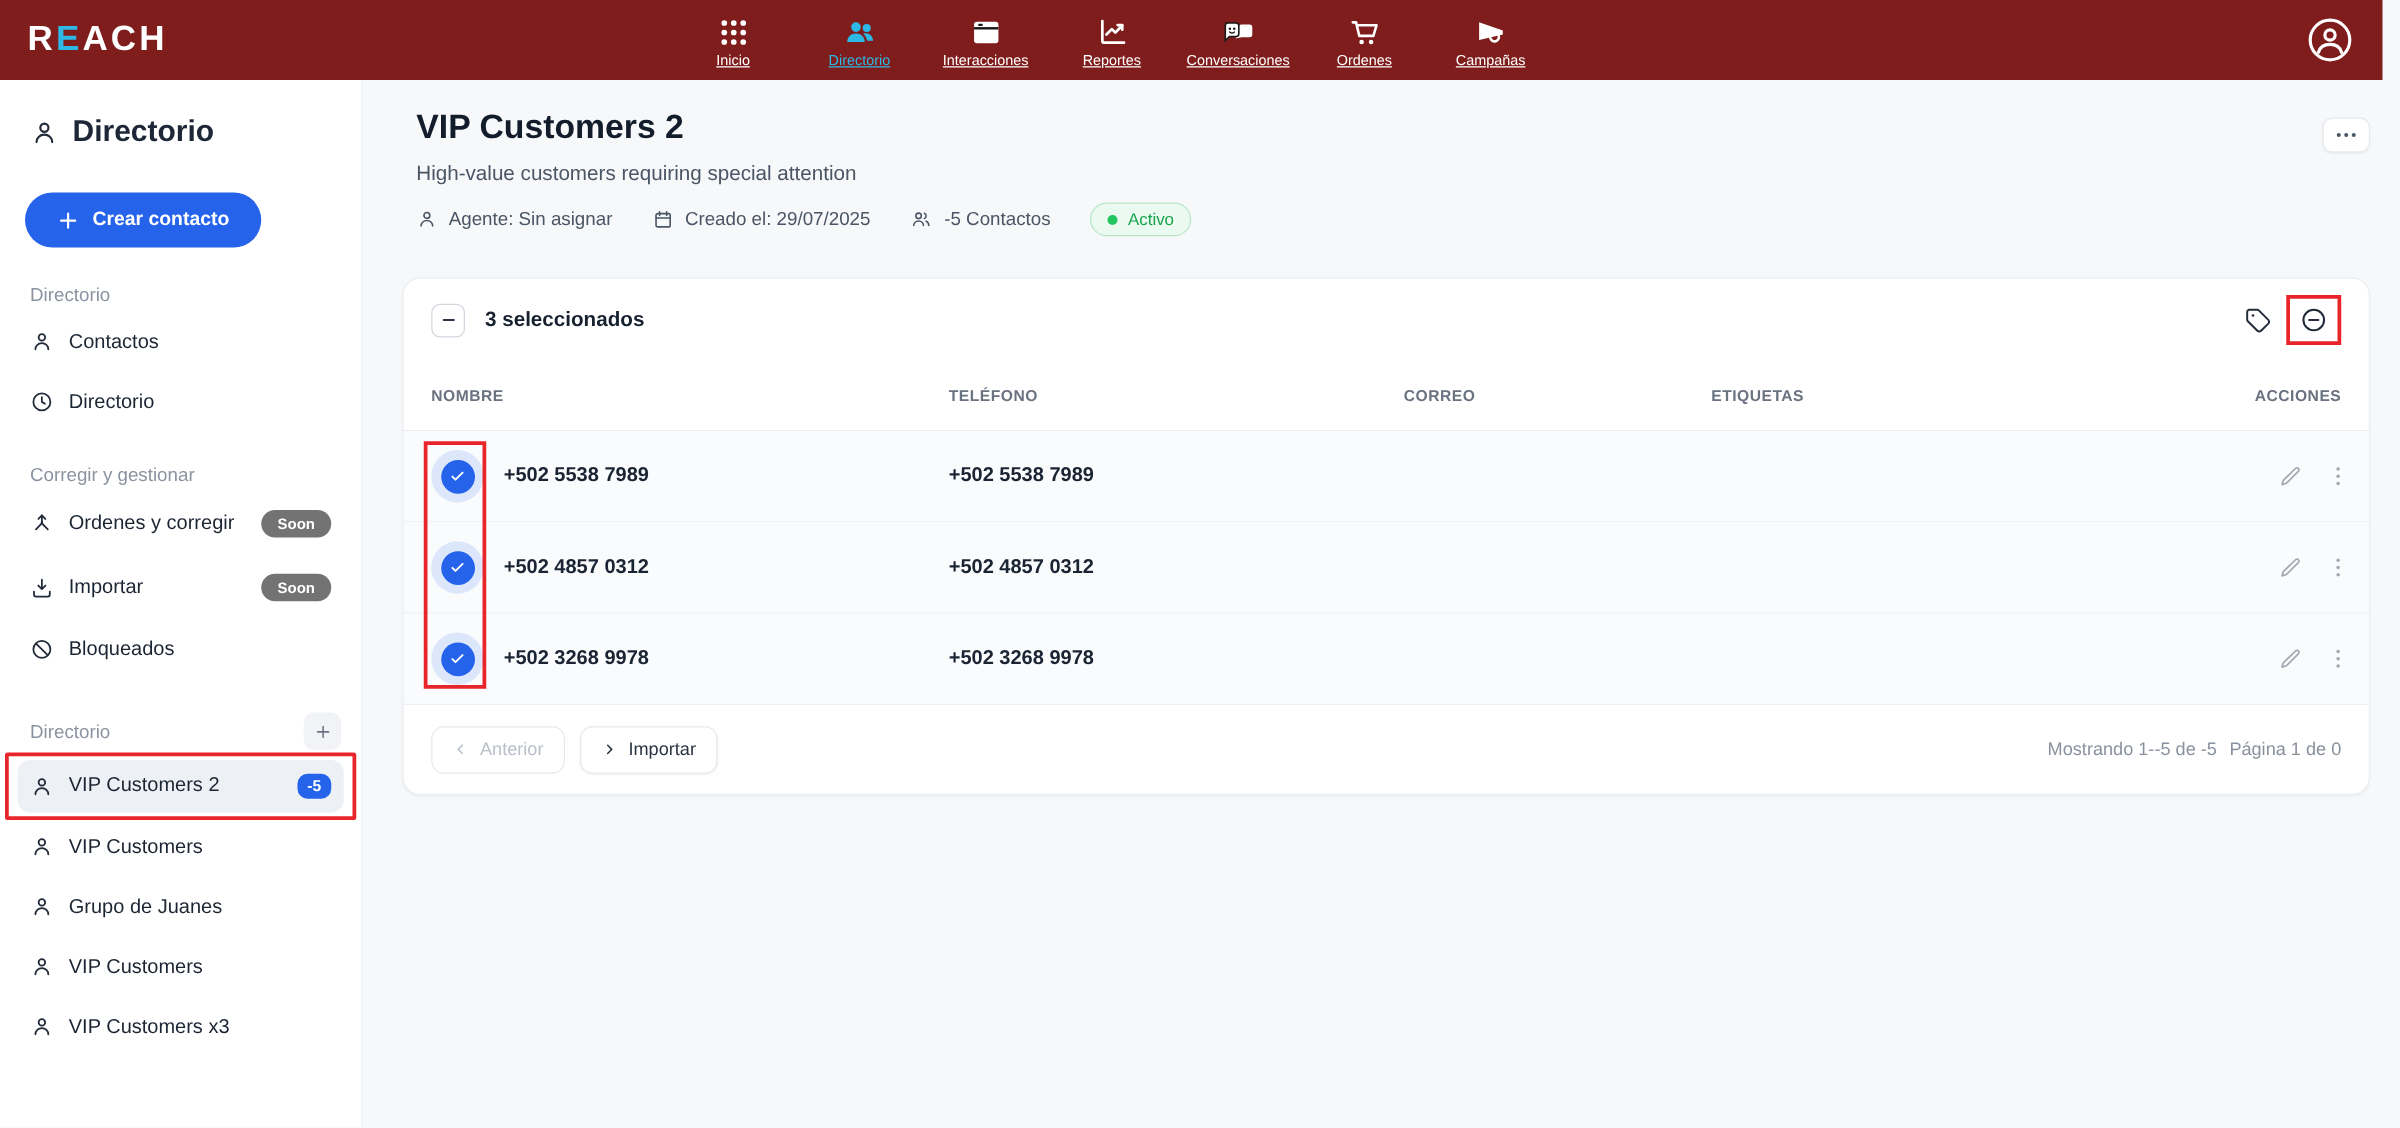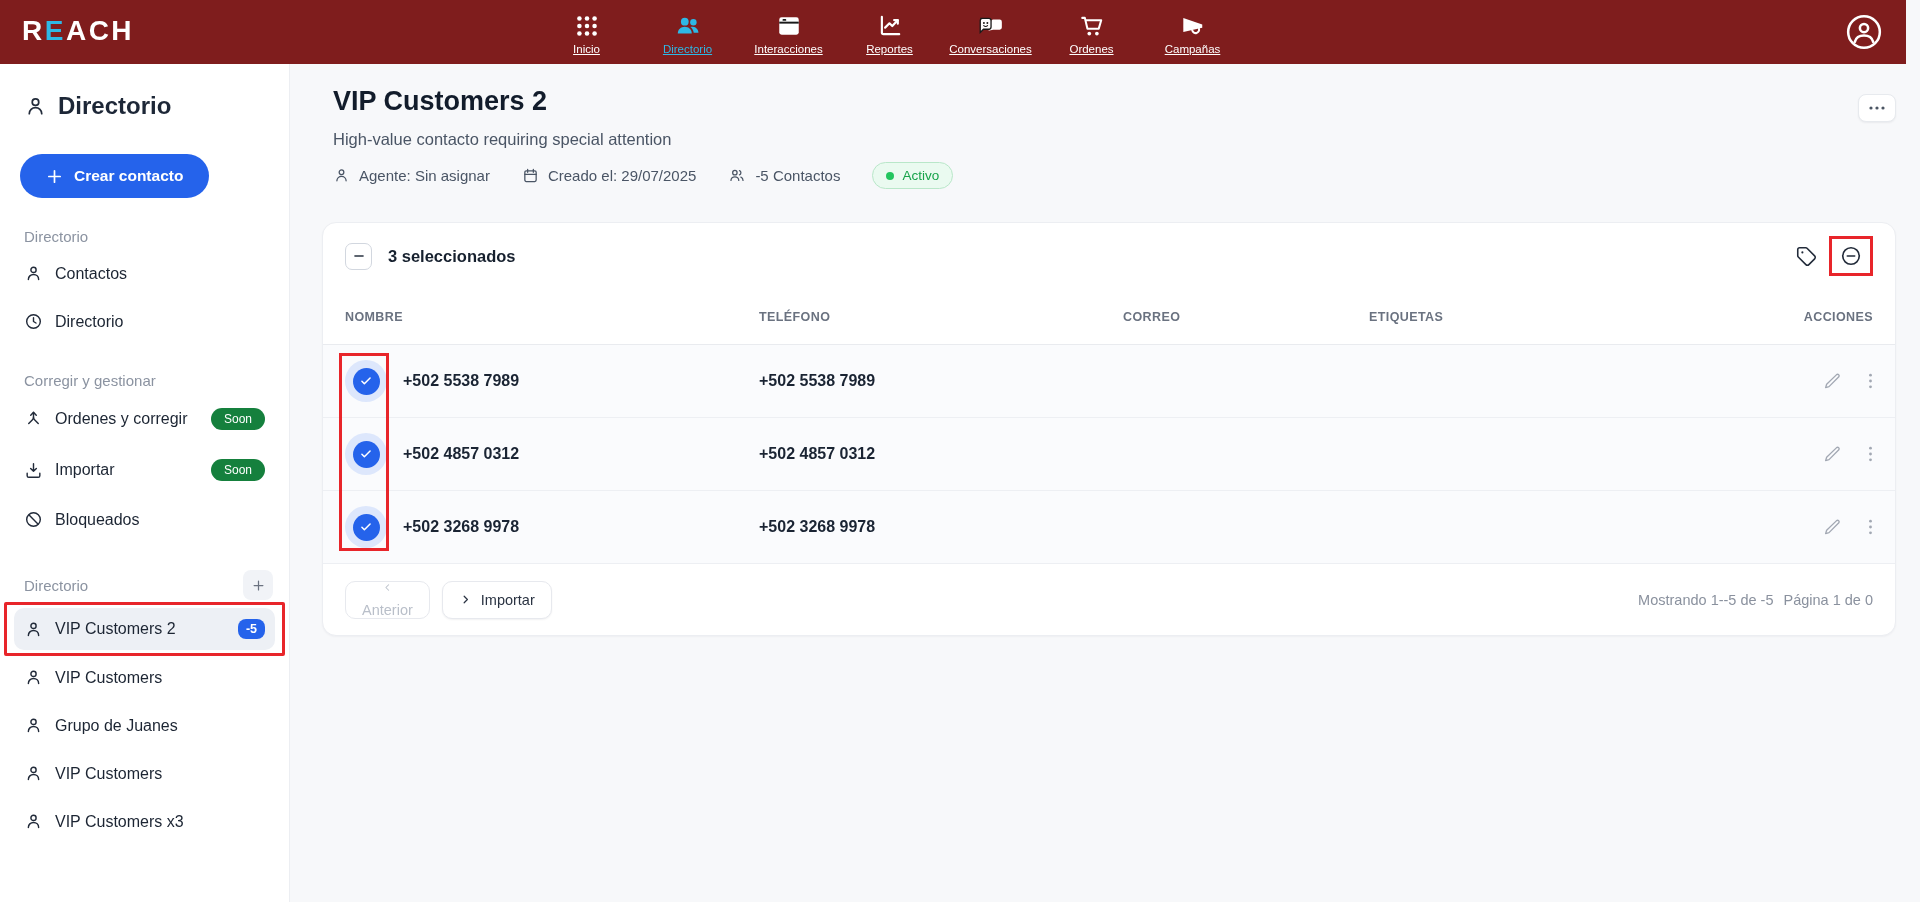--- a/index.html
+++ b/index.html
@@ -20,21 +20,21 @@
   
   .sidebar { position:absolute; top:64px; left:0; bottom:0; width:290px; background:#ffffff; border-right:1px solid #eceef2; padding:28px 14px 0 14px; }
   .sb-head { display:flex; align-items:center; gap:11px; padding-left:10px; margin-bottom:34px; }
   .sb-title { font-size:24px; font-weight:700; color:#1d2737; }
   .btn-create { margin-left:6px; height:44px; border:none; border-radius:22px; background:#2563eb; color:#fff; font-family:inherit; font-size:15.5px; font-weight:700; padding:0 26px; display:inline-flex; align-items:center; gap:11px; cursor:pointer; }
   .sb-section { margin:30px 0 8px 0; padding-left:10px; color:#8b93a1; font-size:15px; }
   .sb-section.with-action { display:flex; align-items:center; justify-content:space-between; padding-right:2px; }
   .icon-btn-plus { width:30px; height:30px; border:none; border-radius:8px; background:#f1f3f7; display:flex; align-items:center; justify-content:center; cursor:pointer; }
   .sb-item { display:flex; align-items:center; gap:12px; padding:11px 10px; font-size:16px; color:#1c2533; border-radius:10px; margin-bottom:7px; cursor:pointer; position:relative; }
   .sb-item.selected { background:#edf0f5; }
-  .badge-soon { margin-left:auto; background:#15803d; color:#fff; font-size:12px; font-weight:400; padding:4px 13px; border-radius:12px; }
+  .badge-soon { margin-left:auto; background:#737373; color:#fff; font-size:12px; font-weight:700; padding:4px 13px; border-radius:12px; }
   .badge-count { margin-left:auto; background:#2563eb; color:#fff; font-size:12.5px; font-weight:700; padding:3px 8px; border-radius:8px; }
 
   
   .annotation { position:absolute; border:3px solid #e8252a; pointer-events:none; z-index:9; }
   .annotation.sb { left:-10px; right:-10px; top:-6px; bottom:-6px; border-radius:2px; }
 
   
   .main { position:absolute; left:290px; top:64px; right:0; bottom:0; }
   .page-title { position:absolute; left:43px; top:22px; font-size:27px; font-weight:700; color:#121c2b; }
   .page-subtitle { position:absolute; left:43px; top:66px; font-size:16.5px; color:#4a5565; }
@@ -59,21 +59,21 @@
   .tbl-row { height:73px; background:#fafbfd; border-bottom:1px solid #edeff3; font-size:16px; color:#1a2433; }
   .cell-name { display:flex; align-items:center; gap:16px; }
   .halo { width:42px; height:42px; border-radius:50%; background:#dde7fc; display:flex; align-items:center; justify-content:center; flex:none; cursor:pointer; }
   .check-circle { width:27px; height:27px; border-radius:50%; background:#2563eb; display:flex; align-items:center; justify-content:center; }
   .cell-actions { display:flex; justify-content:flex-end; align-items:center; gap:26px; }
   .row-action { cursor:pointer; display:flex; }
   .annotation.col { left:16px; top:130px; width:50px; height:198px; }
 
   .pagination { height:71px; display:flex; align-items:center; padding:0 22px; }
   .pg-btn { height:38px; border-radius:10px; border:1px solid #e7e9ee; background:#fff; font-family:inherit; font-size:14.5px; display:inline-flex; align-items:center; gap:9px; padding:0 16px; color:#2a3342; cursor:pointer; }
-  .pg-btn.disabled { color:#b9bfc9; cursor:default;flex-direction:column; }
+  .pg-btn.disabled { color:#b9bfc9; cursor:default; }
   .pg-btn.next { margin-left:12px; box-shadow:0 1px 2px rgba(16,24,40,.06); font-weight:400; }
   .pg-info { margin-left:auto; display:flex; gap:10px; color:#8a919e; font-size:14.5px; }
 </style>
 </head>
 <body>
 
 <div class="topnav">
   <div class="logo"><span>R</span><span class="accent">E</span><span>ACH</span></div>
 
   <div class="topnav-items">
@@ -262,21 +262,21 @@
       <circle cx="12" cy="7.5" r="3.3" fill="none" stroke="#222b3a" stroke-width="1.8"></circle>
       <path d="M5.5 19.5c0-3.6 2.9-6.3 6.5-6.3s6.5 2.7 6.5 6.3" fill="none" stroke="#222b3a" stroke-width="1.8" stroke-linecap="round"></path>
     </svg>
     <span>VIP Customers x3</span>
   </div>
 </div>
 
 <div class="main">
 
   <div class="page-title">VIP Customers 2</div>
-  <div class="page-subtitle">High-value contacto requiring special attention</div>
+  <div class="page-subtitle">High-value customers requiring special attention</div>
 
   <div class="meta-row">
     <div class="meta-item">
       <svg width="17" height="17" viewBox="0 0 24 24">
         <circle cx="12" cy="7.5" r="3.3" fill="none" stroke="#4a5565" stroke-width="1.8"></circle>
         <path d="M5.5 19.5c0-3.6 2.9-6.3 6.5-6.3s6.5 2.7 6.5 6.3" fill="none" stroke="#4a5565" stroke-width="1.8" stroke-linecap="round"></path>
       </svg>
       <span>Agente: Sin asignar</span>
     </div>
     <div class="meta-item">

